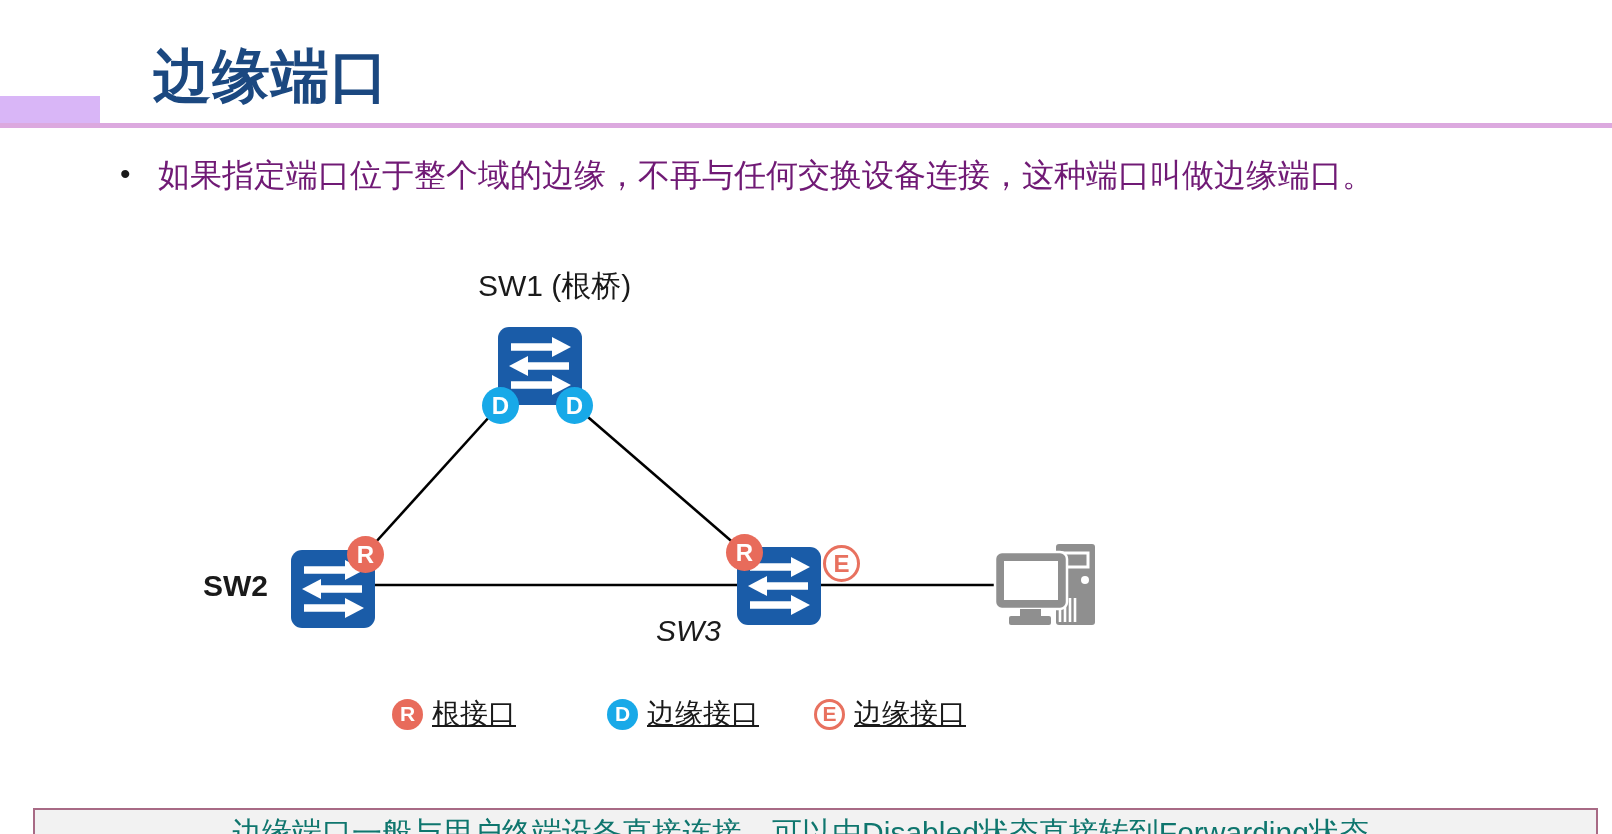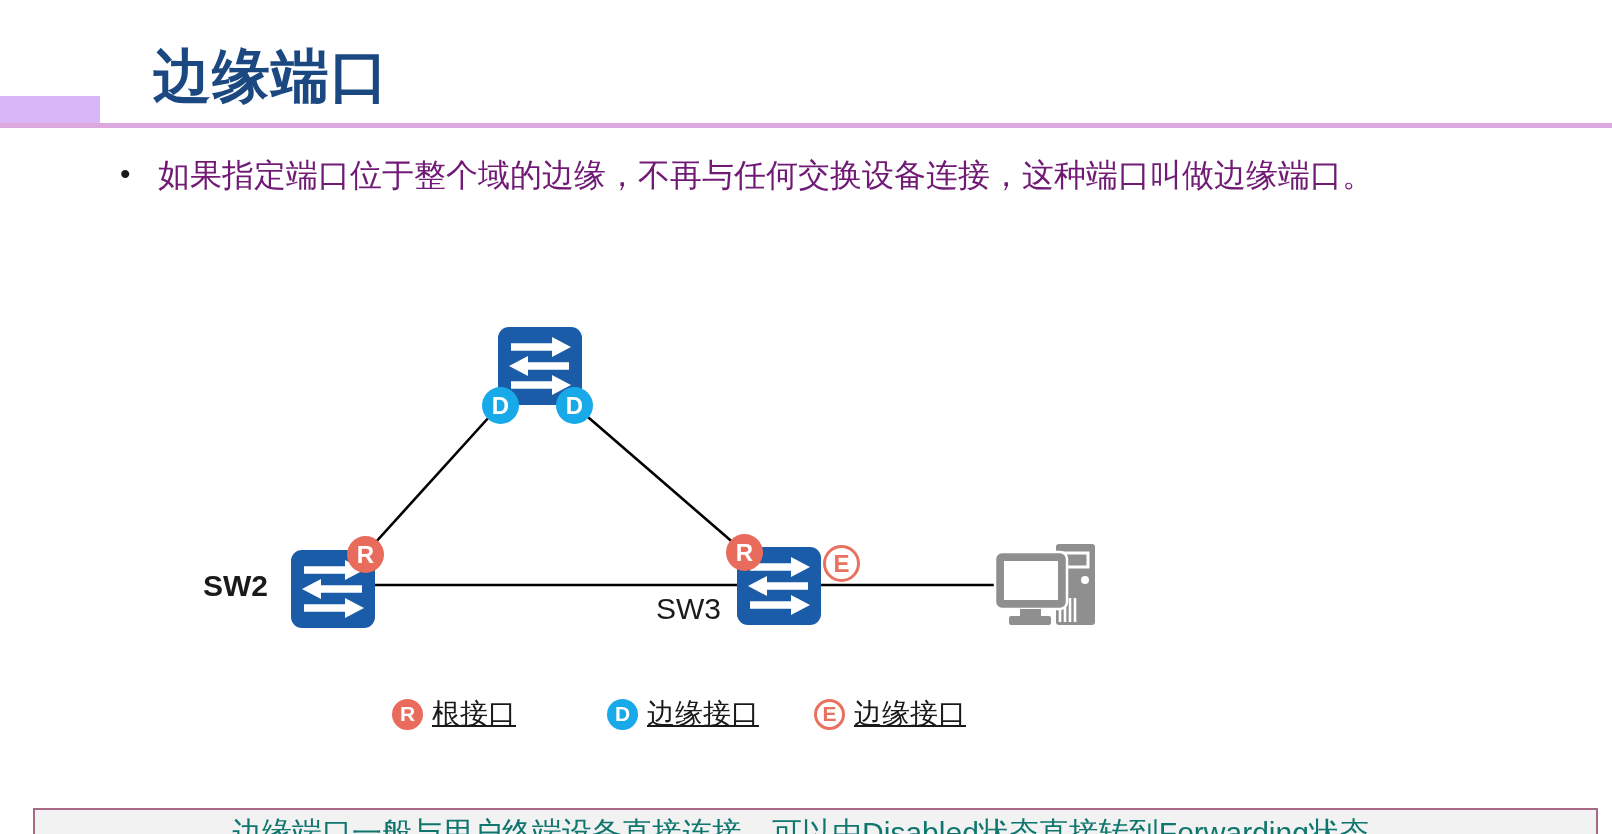--- a/index.html
+++ b/index.html
@@ -37,21 +37,21 @@
           display:flex;align-items:center;justify-content:center;
           color:#fff;font-size:24px;font-weight:bold;box-sizing:border-box;}
   .marker-d{background:var(--designated);}
   .marker-r{background:var(--root);}
   .marker-e{background:#ffffff;border:3.5px solid var(--edge);color:var(--edge);}
   .m-d1{left:482px;top:351px;} .m-d2{left:556px;top:351px;}
   .m-r1{left:347px;top:500px;} .m-r2{left:726px;top:498px;}
   .m-e1{left:823px;top:509px;}
 
   .node-label{position:absolute;z-index:4;font-size:30px;color:#1a1a1a;white-space:nowrap;}
-  .lbl-sw1{left:478px;top:230px;} .lbl-sw2{left:203px;top:533px;font-weight:bold;} .lbl-sw3{left:656px;top:556px;}
+  .lbl-sw1{left:478px;top:230px;} .lbl-sw2{left:203px;top:533px;font-weight:bold;} .lbl-sw3{left:656px;top:578px;font-style:italic;}
 
   
   .legend-item{position:absolute;top:661px;height:34px;display:flex;align-items:center;gap:9px;z-index:4;}
   .li-root{left:392px;} .li-designated{left:607px;} .li-edge{left:814px;}
   .legend-sym{width:31px;height:31px;border-radius:50%;display:flex;align-items:center;justify-content:center;
               color:#fff;font-size:21px;font-weight:bold;box-sizing:border-box;flex:0 0 auto;}
   .ls-r{background:var(--root);} .ls-d{background:var(--designated);}
   .ls-e{background:#fff;border:3px solid var(--edge);color:var(--edge);}
   .legend-label{font-size:28px;color:#1a1a1a;white-space:nowrap;text-decoration:underline;}
 
@@ -116,20 +116,21 @@
     <rect class="pc-gray" x="27" y="67" width="21" height="7"></rect>
     <rect class="pc-gray" x="16" y="74" width="42" height="9" rx="2"></rect>
   </svg>
 
   <div class="marker marker-d m-d1">D</div>
   <div class="marker marker-d m-d2">D</div>
   <div class="marker marker-r m-r1">R</div>
   <div class="marker marker-r m-r2">R</div>
   <div class="marker marker-e m-e1">E</div>
 
+  <div class="node-label lbl-sw1">SW1 (根桥)</div>
   <div class="node-label lbl-sw2">SW2</div>
   <div class="node-label lbl-sw3">SW3</div>
 
   <div class="legend-item li-root">
     <span class="legend-sym ls-r">R</span>
     <span class="legend-label">根接口</span>
   </div>
   <div class="legend-item li-designated">
     <span class="legend-sym ls-d">D</span>
     <span class="legend-label">边缘接口</span>

